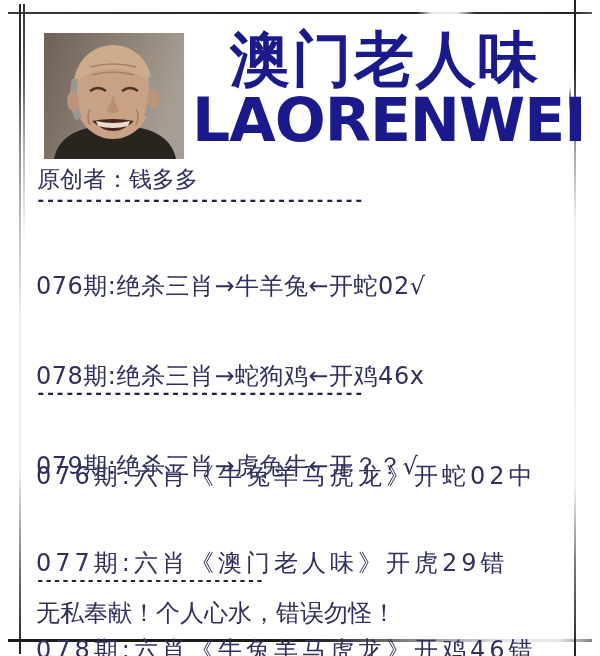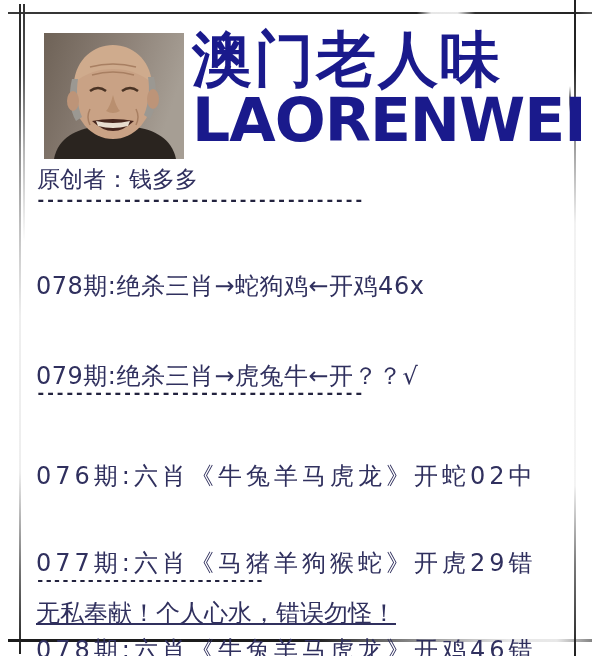--- a/index.html
+++ b/index.html
@@ -38,38 +38,38 @@
   }
   .frame-right-b {
     left:569px; top:86px; width:2px; height:26px;
     background:linear-gradient(180deg,rgba(40,40,40,0.0) 0%,rgba(40,40,40,0.6) 40%,
       rgba(40,40,40,0.55) 70%,rgba(40,40,40,0) 100%);
   }
   
   .photo { position:absolute; left:44px; top:33px; width:140px; height:126px; }
   .titles {
     position:absolute; left:192px; top:26px; width:386px;
-    color:#1a1a8c; white-space:nowrap;
+    text-align:center; color:#1a1a8c; white-space:nowrap;
   }
   .title-cn { font-size:60px; font-weight:bold; line-height:66px; letter-spacing:2px; }
   .title-en { font-size:60px; font-weight:bold; line-height:56px; letter-spacing:-1px; }
   
   .author { position:absolute; left:37px; top:164px; font-size:23px; color:#30305e; }
   .dash {
     position:absolute; left:36px;
     font-family:"DejaVu Sans Mono", monospace; font-weight:bold;
     color:#22223e; font-size:16px; white-space:pre;
   }
   .dash1 { top:190px; }
   .dash2 { top:383px; }
   .dash3 { top:572px; font-size:14px; }
   .tipblock { position:absolute; left:36px; color:#30305e; white-space:pre; }
   .block1 { top:211px; font-size:24px; line-height:30px; letter-spacing:0.5px; }
   .block2 { top:404px; font-size:24px; line-height:29px; letter-spacing:4px; }
-  .footer-note { position:absolute; left:36px; top:597px; font-size:24px; color:#30305e;text-decoration:underline; }
+  .footer-note { position:absolute; left:36px; top:597px; font-size:24px; color:#30305e; }
 </style>
 </head>
 <body>
 
 <div class="frame frame-top"></div>
 <div class="frame frame-bottom"></div>
 <div class="frame frame-left-a"></div>
 <div class="frame frame-left-b"></div>
 <div class="frame frame-right-a"></div>
 <div class="frame frame-right-b"></div>
@@ -115,28 +115,29 @@
 <div class="titles">
   <div class="title-cn">澳门老人味</div>
   <div class="title-en">LAORENWEI</div>
 </div>
 
 <div class="author">原创者：钱多多</div>
 
 <div class="dash dash1">----------------------------------</div>
 
 <div class="tipblock block1">
+  <div>076期:绝杀三肖→牛羊兔←开蛇02√</div>
   <div>078期:绝杀三肖→蛇狗鸡←开鸡46x</div>
   <div>079期:绝杀三肖→虎兔牛←开？？√</div>
 </div>
 
 <div class="dash dash2">----------------------------------</div>
 
 <div class="tipblock block2">
   <div>076期:六肖《牛兔羊马虎龙》开蛇02中</div>
-  <div>077期:六肖《马猪羊狗猴蛇》开虎29错</div>
+  <div>077期:六肖《澳门老人味》开虎29错</div>
   <div>078期:六肖《牛兔羊马虎龙》开鸡46错</div>
   
 </div>
 
 <div class="dash dash3">---------------------------</div>
 
 <div class="footer-note">无私奉献！个人心水，错误勿怪！</div>
 
 </body></html>

